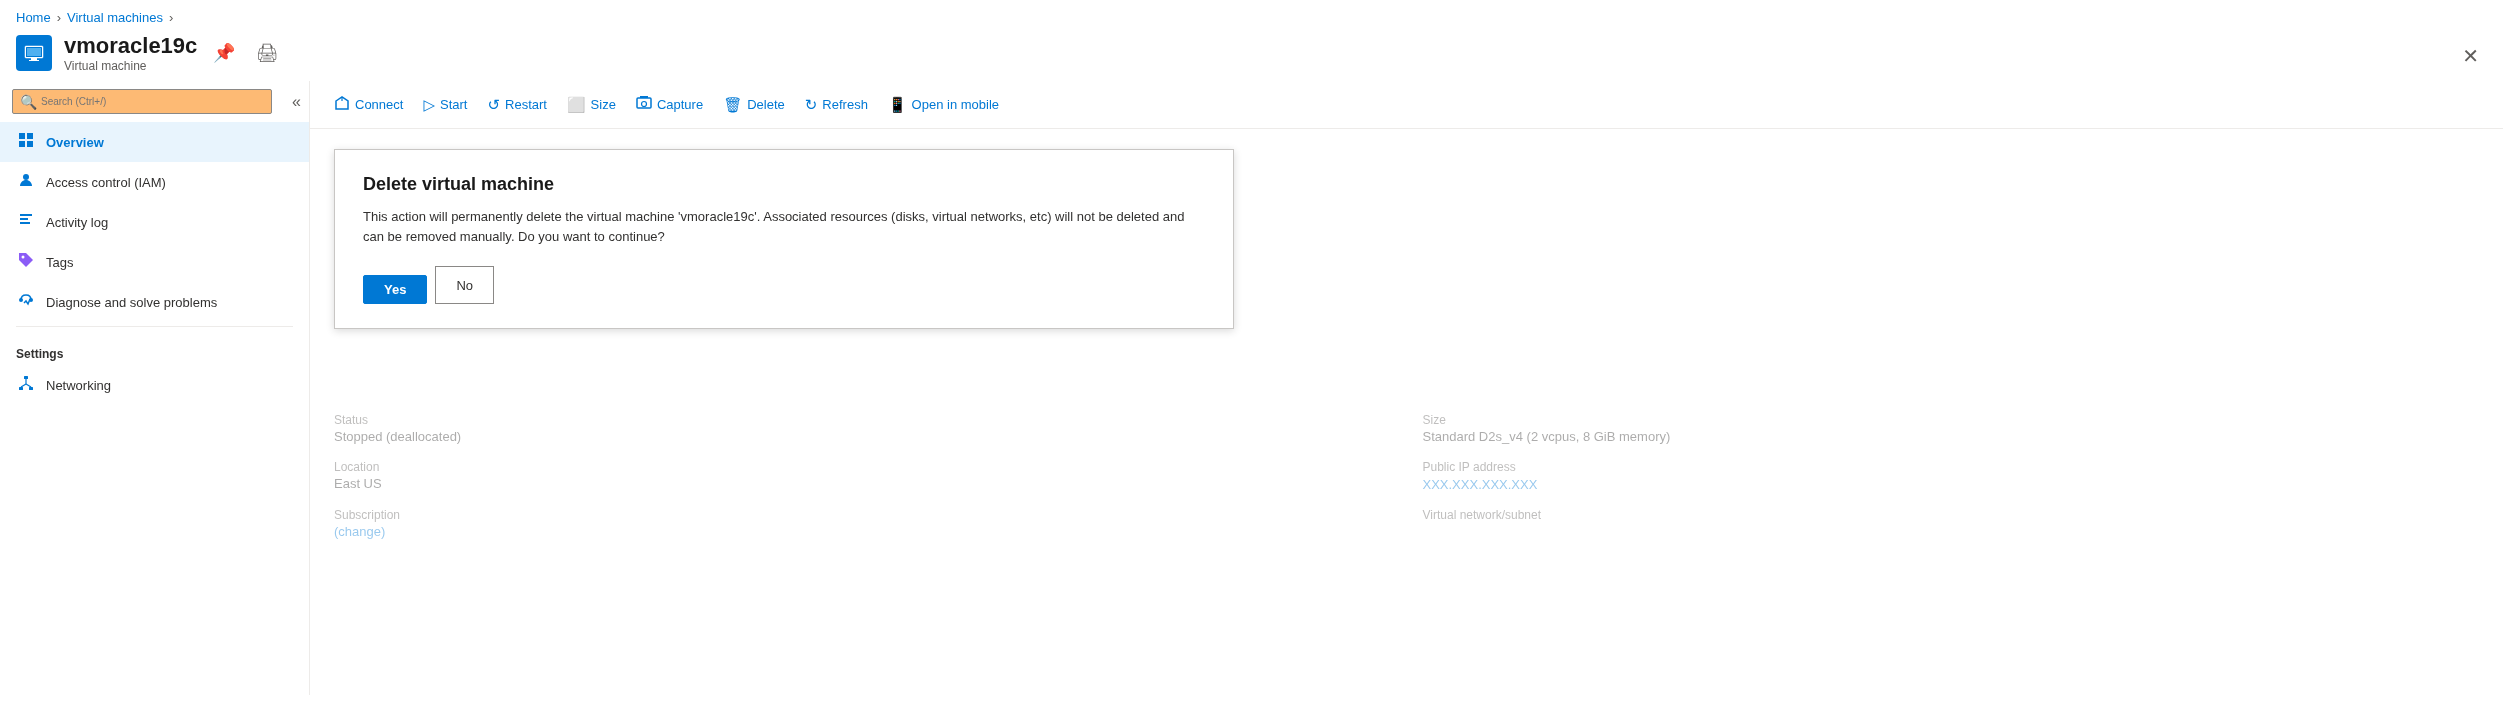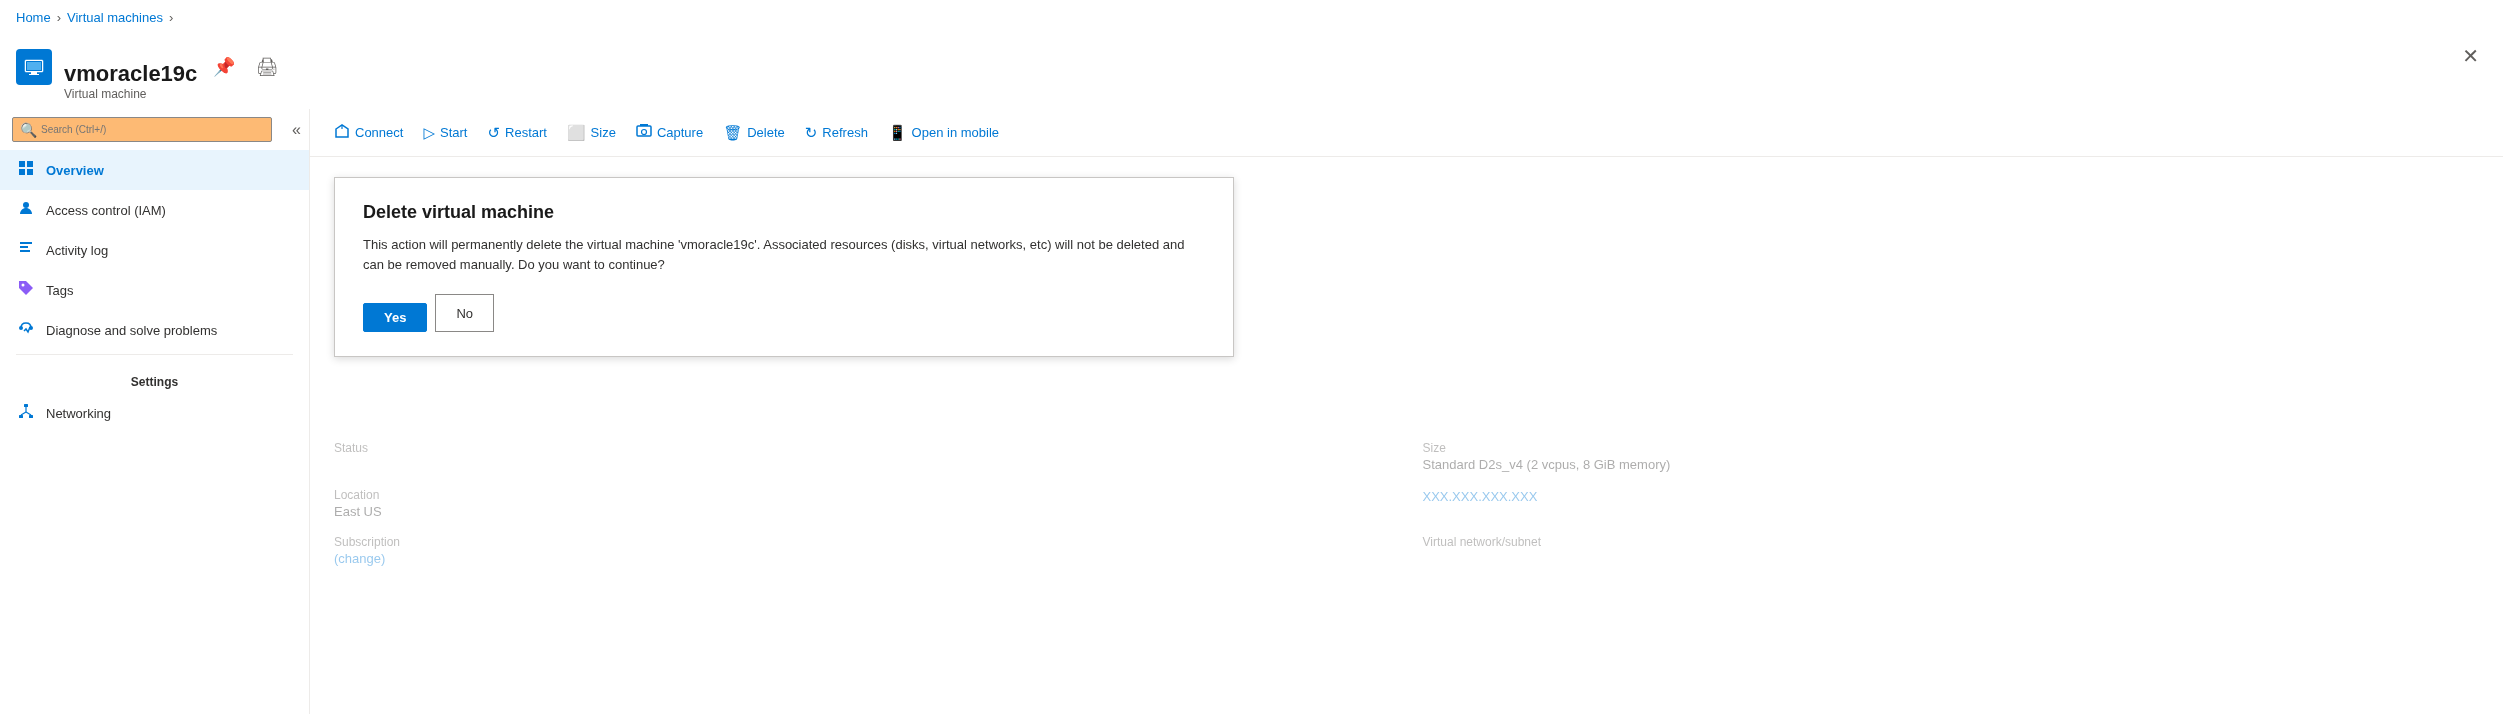--- a/index.html
+++ b/index.html
@@ -16,21 +16,21 @@
 
     
     .page-header {
       display: flex; align-items: center; padding: 4px 16px 8px 16px; gap: 12px;
     }
     .vm-icon {
       width: 36px; height: 36px; background: #0078d4;
       border-radius: 4px; display: flex; align-items: center; justify-content: center;
       color: white; font-size: 18px; flex-shrink: 0;
     }
-    .page-header-title h1 { font-size: 22px; font-weight: 600; color: #1a1a1a; margin-top: 28px; }
+    .page-header-title h1 { font-size: 22px; font-weight: 600; color: #1a1a1a; }
     .page-header-title p { font-size: 12px; color: #605e5c; }
     .header-icon-btn {
       background: none; border: none; cursor: pointer;
       color: #605e5c; font-size: 18px; padding: 4px;
     }
     .close-btn {
       background: none; border: none; cursor: pointer;
       color: #605e5c; font-size: 20px; padding: 4px 8px;
       position: absolute; right: 16px; top: 40px;
     }
@@ -56,21 +56,21 @@
       position: absolute; left: 8px; top: 50%; transform: translateY(-50%);
       color: #605e5c; font-size: 14px;
     }
     .collapse-btn {
       background: none; border: none; cursor: pointer;
       color: #605e5c; font-size: 16px; padding: 6px 8px;
       flex-shrink: 0;
     }
     .sidebar-search-row { display: flex; align-items: center; }
 
-    .sidebar-nav { flex: 1; text-align: center; }
+    .sidebar-nav { flex: 1; }
     .nav-item {
       display: flex; align-items: center; gap: 10px;
       padding: 10px 16px; cursor: pointer; font-size: 13px;
       color: #323130; text-decoration: none;
     }
     .nav-item.active { background: #e8f4fd; color: #0078d4; font-weight: 600; }
     .nav-item .nav-icon { font-size: 16px; color: #0078d4; width: 20px; text-align: center; }
     .nav-item.active .nav-icon { color: #0078d4; }
     .nav-section-label {
       font-size: 12px; font-weight: 700; color: #323130;
@@ -332,30 +332,32 @@
             <div class="dialog-buttons">
               <button class="btn-yes">Yes</button>
               <button class="btn-no">No</button>
             </div>
           </div>
         </div>
 
         <div class="info-grid">
           <div class="info-item">
             <div class="info-label">Status</div>
+            <div class="info-value">Stopped (deallocated)</div>
           </div>
           <div class="info-item">
             <div class="info-label">Size</div>
             <div class="info-value">Standard D2s_v4 (2 vcpus, 8 GiB memory)</div>
           </div>
           <div class="info-item">
             <div class="info-label">Location</div>
             <div class="info-value">East US</div>
           </div>
           <div class="info-item">
+            <div class="info-label">Public IP address</div>
             <a class="info-value link">XXX.XXX.XXX.XXX</a>
           </div>
           <div class="info-item">
             <div class="info-label">Subscription</div>
             <div class="info-value">
               <span style="color:#0078d4;cursor:pointer;">(change)</span>
             </div>
           </div>
           <div class="info-item">
             <div class="info-label">Virtual network/subnet</div>

